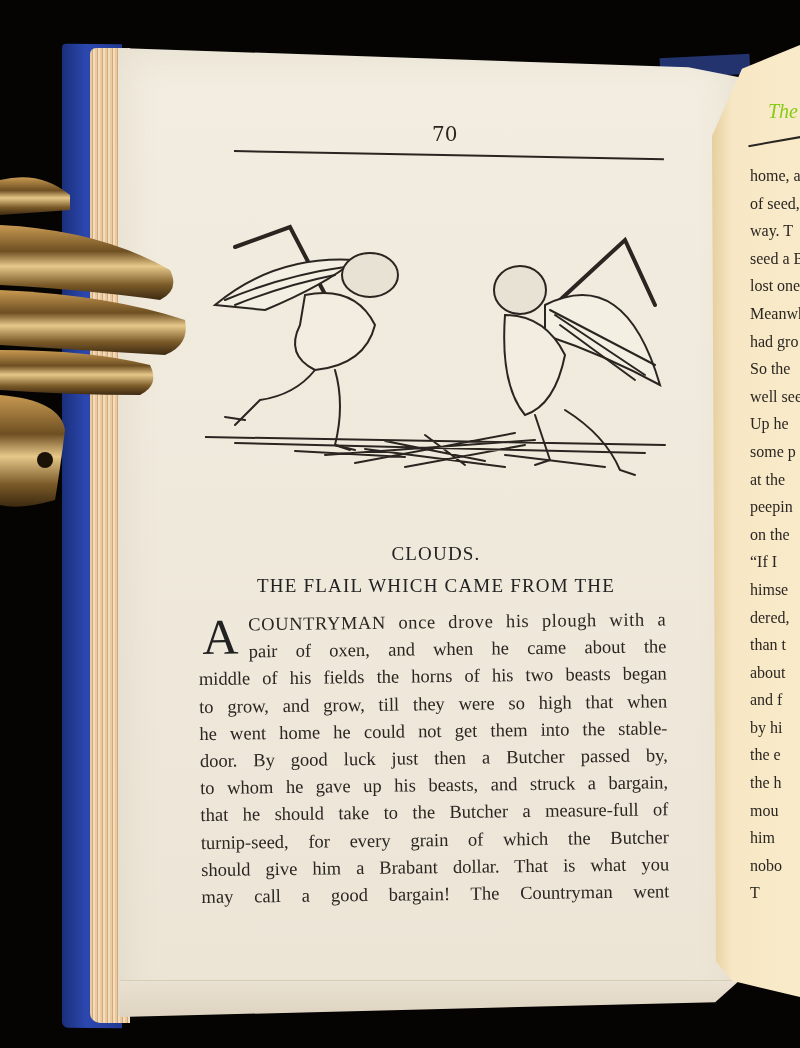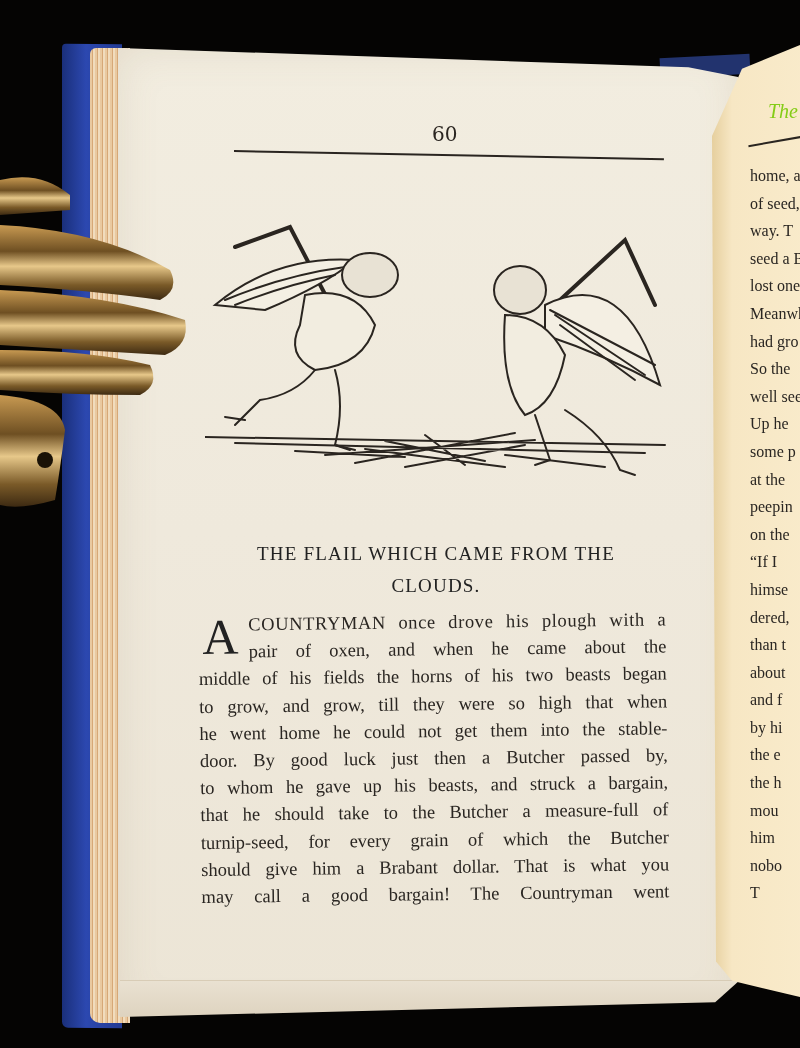--- a/index.html
+++ b/index.html
@@ -105,21 +105,21 @@
 
   <div class="cover-left"></div>
   <div class="cover-right-top"></div>
   <div class="page-edges"></div>
 
   <div class="page-left"></div>
   <div class="page-left-bottom"></div>
 
   <div class="page-right"></div>
 
-  <div class="page-number">60</div>
+  <div class="page-number">70</div>
   <div class="header-rule"></div>
 
   <svg class="illustration" viewBox="0 0 465 290">
     <g fill="none" stroke="#2a2520" stroke-width="2" stroke-linecap="round">
 
       <path d="M30 42 L85 22 L135 118" stroke-width="4"></path>
 
       <path d="M10 100 Q70 50 150 55 Q120 80 60 105 Z" fill="#f4efe3"></path>
       <path d="M20 95 Q80 70 140 62 M30 100 Q80 80 130 70"></path>
 
@@ -136,22 +136,22 @@
       <path d="M350 110 L440 170 M355 120 L430 175 M345 105 L450 160"></path>
 
       <path d="M300 110 Q340 110 360 150 Q350 200 320 210 Q295 180 300 110 Z" fill="#f2ede0"></path>
       <path d="M330 210 L345 255 L330 260 M360 205 Q400 230 415 265 L430 270"></path>
 
       <path d="M0 232 L460 240 M30 238 L440 248 M120 250 L330 235 M150 258 L310 228 M160 244 L300 262 M180 236 L280 256 M200 262 L320 240 M220 230 L260 260 M90 246 L200 252 M300 250 L400 262"></path>
     </g>
   </svg>
 
   <div class="chapter-title">
+    <div>CLOUDS.</div>
     <div>THE FLAIL WHICH CAME FROM THE</div>
-    <div>CLOUDS.</div>
   </div>
 
   <div class="body-text">
     <span class="drop-cap">A</span>
     <span class="body-line smallcaps">COUNTRYMAN once drove his plough with a</span>
     <span class="body-line">pair of oxen, and when he came about the</span>
     <span class="body-line" style="clear:both">middle of his fields the horns of his two beasts began</span>
     <span class="body-line">to grow, and grow, till they were so high that when</span>
     <span class="body-line">he went home he could not get them into the stable-</span>
     <span class="body-line">door.  By good luck just then a Butcher passed by,</span>

